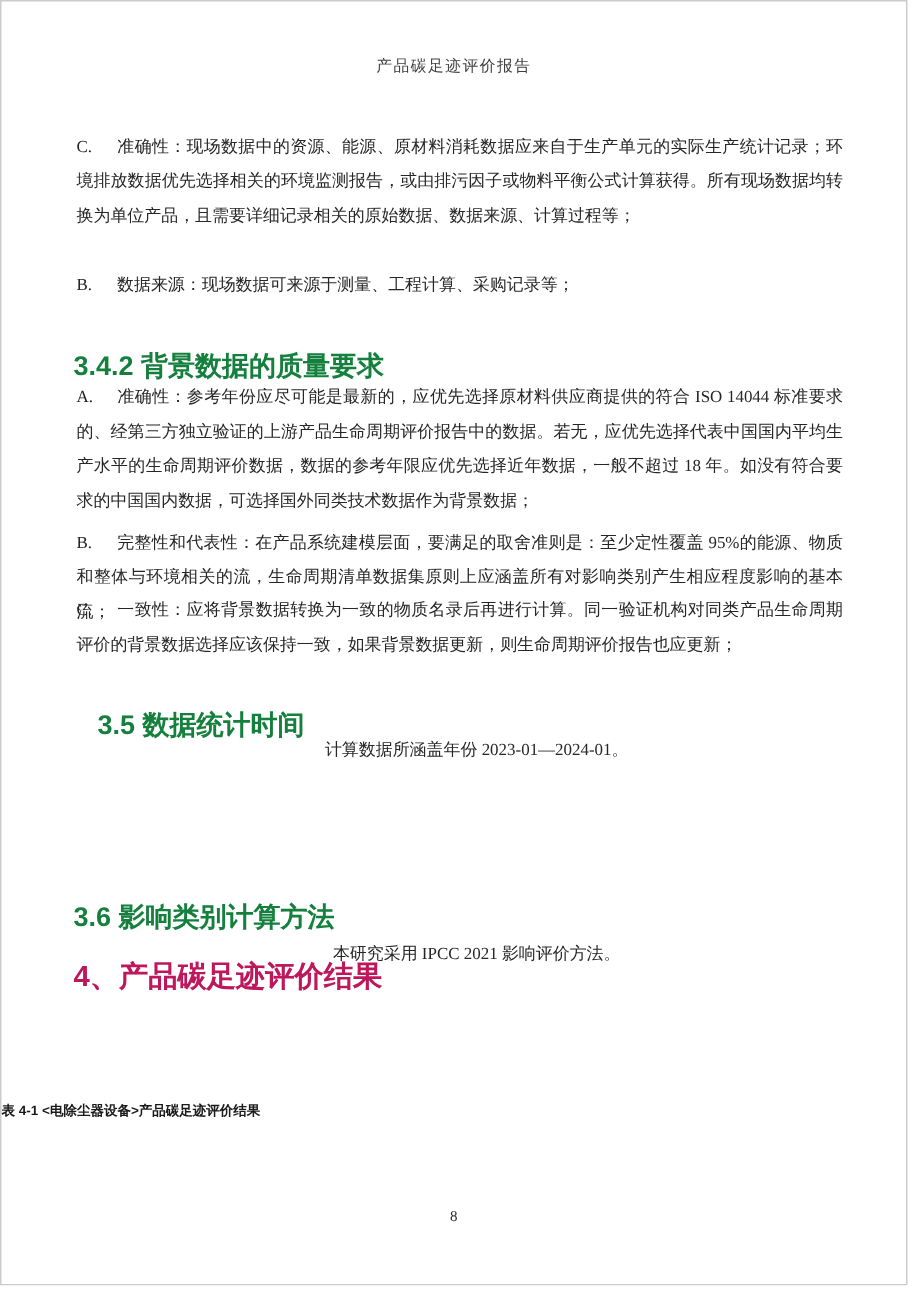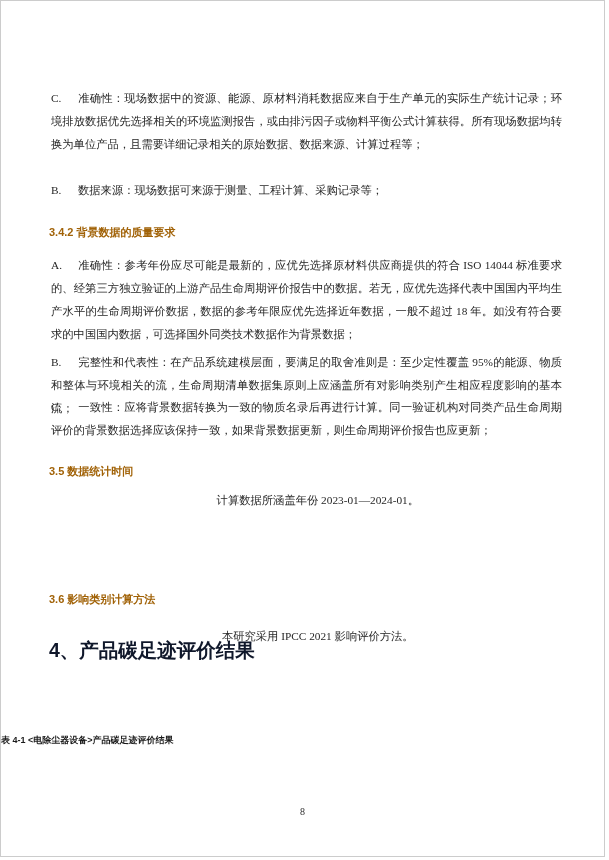--- a/index.html
+++ b/index.html
@@ -41,35 +41,35 @@
     display: inline-block;
     min-width: 27px;
     font-family: "Liberation Serif", "DejaVu Serif", serif;
   }
   .sec-heading {
     position: absolute;
     left: 48px;
     width: 511px;
     font-family: "Liberation Sans", "DejaVu Sans", sans-serif;
     font-weight: bold;
-    font-size: 11px;
-    color: #a16207;
+    font-size: 18px;
+    color: #15803d;
   }
   .indent-para {
     text-indent: 2em;
     text-align: center;
   }
   .big-heading {
     position: absolute;
     left: 48px;
     width: 511px;
     font-family: "Liberation Sans", "DejaVu Sans", sans-serif;
     font-weight: bold;
     font-size: 19.5px;
-    color: #0f172a;
+    color: #be185d;
   }
   .table-caption {
     position: absolute;
     top: 733px;
     left: 0;
     width: 100%;
     text-align: left;
     font-family: "Liberation Sans", "DejaVu Sans", sans-serif;
     font-weight: bold;
     font-size: 9px;
@@ -83,35 +83,36 @@
     text-align: center;
     font-size: 10px;
     color: #2b2b2b;
   }
 </style>
 </head>
 <body>
 
 <div class="page">
 
+  <div class="running-header">产品碳足迹评价报告</div>
 
   <p class="body-block" style="top:75px;"><span class="item-label">C.</span><span>准确性：现场数据中的资源、能源、原材料消耗数据应来自于生产单元的实际生产统计记录；环境排放数据优先选择相关的环境监测报告，或由排污因子或物料平衡公式计算获得。所有现场数据均转换为单位产品，且需要详细记录相关的原始数据、数据来源、计算过程等；</span></p>
 
 
   <p class="body-block" style="top:167px;"><span class="item-label">B.</span><span>数据来源：现场数据可来源于测量、工程计算、采购记录等；</span></p>
 
   <h3 class="sec-heading" style="top:213px;">3.4.2 背景数据的质量要求</h3>
 
   <p class="body-block" style="top:242px;"><span class="item-label">A.</span><span>准确性：参考年份应尽可能是最新的，应优先选择原材料供应商提供的符合 ISO 14044 标准要求的、经第三方独立验证的上游产品生命周期评价报告中的数据。若无，应优先选择代表中国国内平均生产水平的生命周期评价数据，数据的参考年限应优先选择近年数据，一般不超过 18 年。如没有符合要求的中国国内数据，可选择国外同类技术数据作为背景数据；</span></p>
 
   <p class="body-block" style="top:339px;"><span class="item-label">B.</span><span>完整性和代表性：在产品系统建模层面，要满足的取舍准则是：至少定性覆盖 95%的能源、物质和整体与环境相关的流，生命周期清单数据集原则上应涵盖所有对影响类别产生相应程度影响的基本流；</span></p>
 
   <p class="body-block" style="top:384px;"><span class="item-label">C.</span><span>一致性：应将背景数据转换为一致的物质名录后再进行计算。同一验证机构对同类产品生命周期评价的背景数据选择应该保持一致，如果背景数据更新，则生命周期评价报告也应更新；</span></p>
 
-  <h3 class="sec-heading" style="top:452px;">3.5 数据统计时间</h3>
+  <h3 class="sec-heading" style="top:452px;margin-left:16px;">3.5 数据统计时间</h3>
 
   <p class="body-block indent-para" style="top:477px;">计算数据所涵盖年份 2023-01—2024-01。</p>
 
   <h3 class="sec-heading" style="top:580px;">3.6 影响类别计算方法</h3>
 
   <p class="body-block indent-para" style="top:613px;">本研究采用 IPCC 2021 影响评价方法。</p>
 
   <h2 class="big-heading" style="top:620px;">4、产品碳足迹评价结果</h2>
 
 

